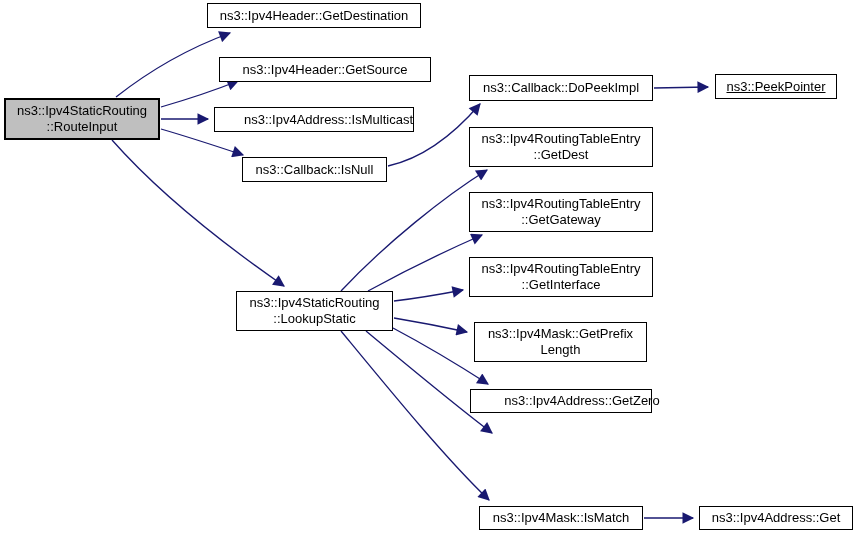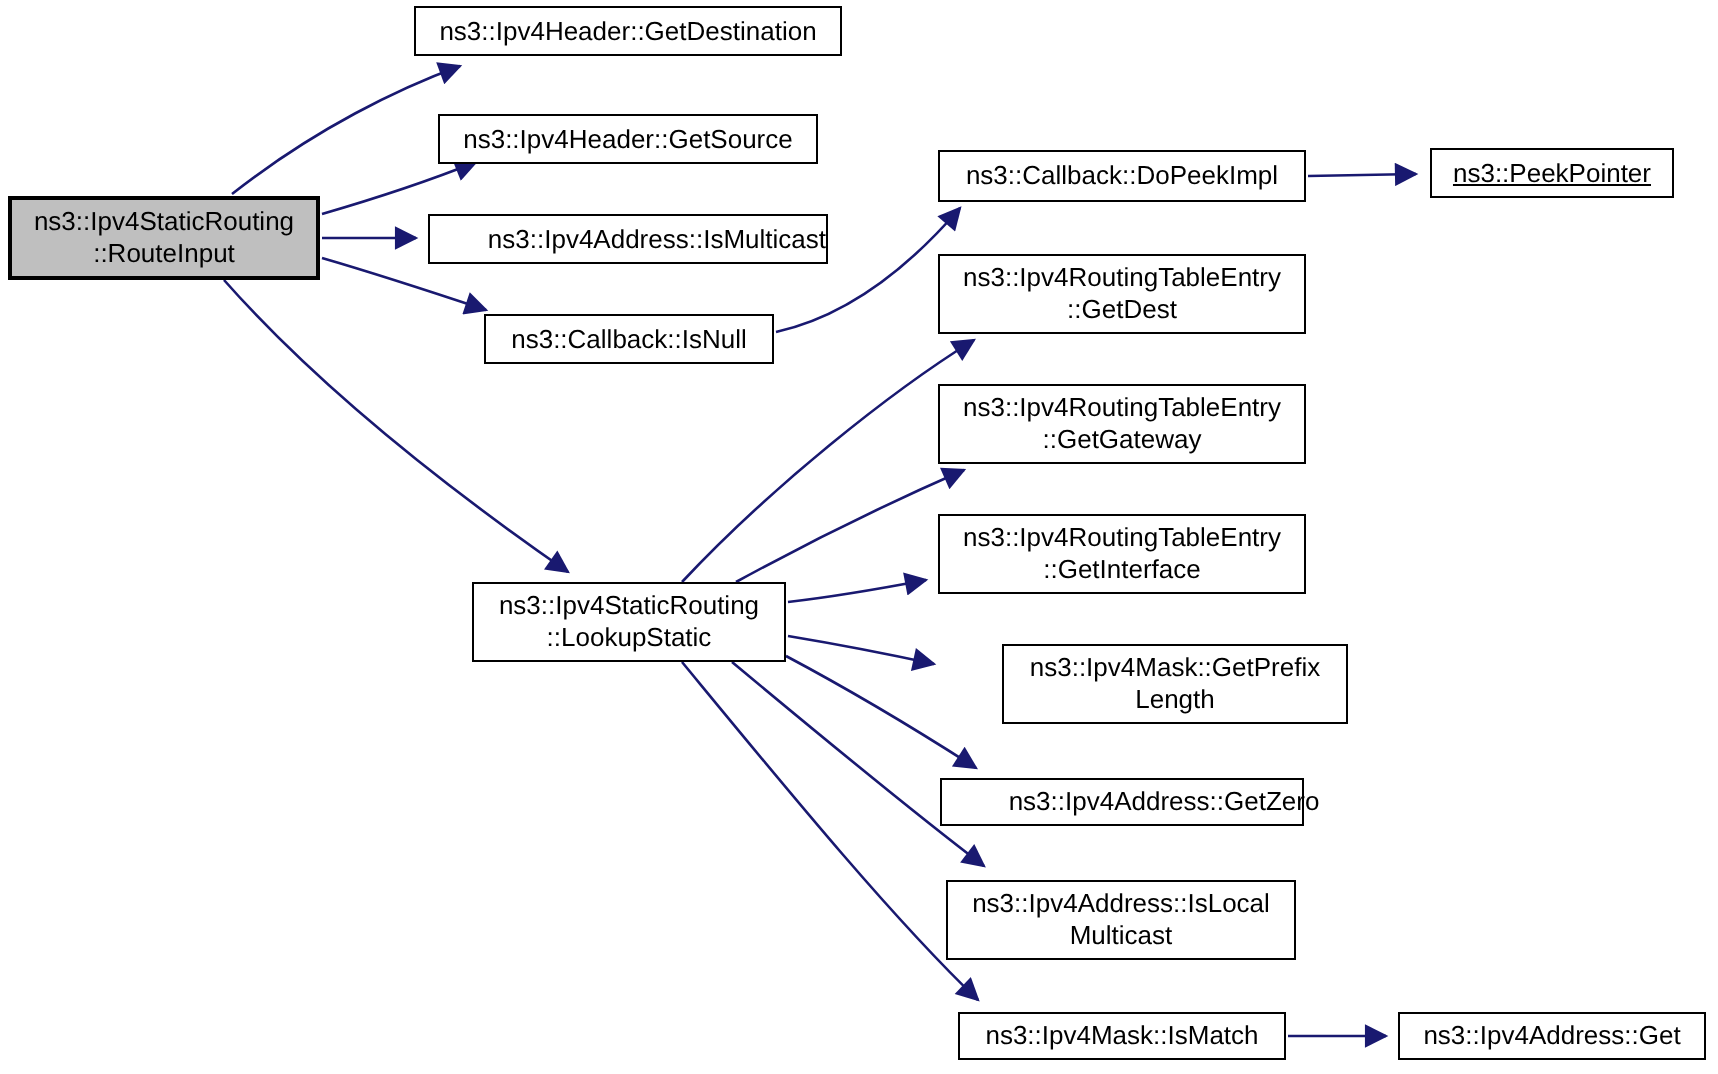--- a/index.html
+++ b/index.html
@@ -80,21 +80,21 @@
       </g>
   </svg>
 
 <div class="node highlighted" style="left: 4px; top: 98px; width: 156px; height: 42px;">
       <span>ns3::Ipv4StaticRouting</span>
       <span>::RouteInput</span>
     </div>
     <div class="node" style="left: 207px; top: 3px; width: 214px; height: 25px;">
       <span>ns3::Ipv4Header::GetDestination</span>
     </div>
-    <div class="node" style="left: 219px; top: 57px; width: 190px; height: 25px; align-items: center;">
+    <div class="node" style="left: 219px; top: 57px; width: 212px; height: 25px; align-items: center;">
       <span>ns3::Ipv4Header::GetSource</span>
     </div>
     <div class="node" style="left: 214px; top: 107px; width: 200px; height: 25px; align-items: flex-end;">
       <span>ns3::Ipv4Address::IsMulticast</span>
     </div>
     <div class="node" style="left: 242px; top: 157px; width: 145px; height: 25px;">
       <span>ns3::Callback::IsNull</span>
     </div>
     <div class="node" style="left: 236px; top: 291px; width: 157px; height: 40px;">
       <span>ns3::Ipv4StaticRouting</span>
@@ -111,30 +111,26 @@
       <span>::GetDest</span>
     </div>
     <div class="node" style="left: 469px; top: 192px; width: 184px; height: 40px;">
       <span>ns3::Ipv4RoutingTableEntry</span>
       <span>::GetGateway</span>
     </div>
     <div class="node" style="left: 469px; top: 257px; width: 184px; height: 40px;">
       <span>ns3::Ipv4RoutingTableEntry</span>
       <span>::GetInterface</span>
     </div>
-    <div class="node" style="left: 474px; top: 322px; width: 173px; height: 40px; margin-left: 27px;">
+    <div class="node" style="left: 474px; top: 322px; width: 173px; height: 40px;">
       <span>ns3::Ipv4Mask::GetPrefix</span>
       <span>Length</span>
     </div>
     <div class="node" style="left: 470px; top: 389px; width: 182px; height: 24px; padding-left: 42px;">
       <span>ns3::Ipv4Address::GetZero</span>
-    </div>
-    <div class="node" style="left: 473px; top: 440px; width: 175px; height: 40px;">
-      <span>ns3::Ipv4Address::IsLocal</span>
-      <span>Multicast</span>
     </div>
     <div class="node" style="left: 479px; top: 506px; width: 164px; height: 24px;">
       <span>ns3::Ipv4Mask::IsMatch</span>
     </div>
     <div class="node" style="left: 699px; top: 506px; width: 154px; height: 24px;">
       <span>ns3::Ipv4Address::Get</span>
     </div>
   </div>
 
 </body></html>

